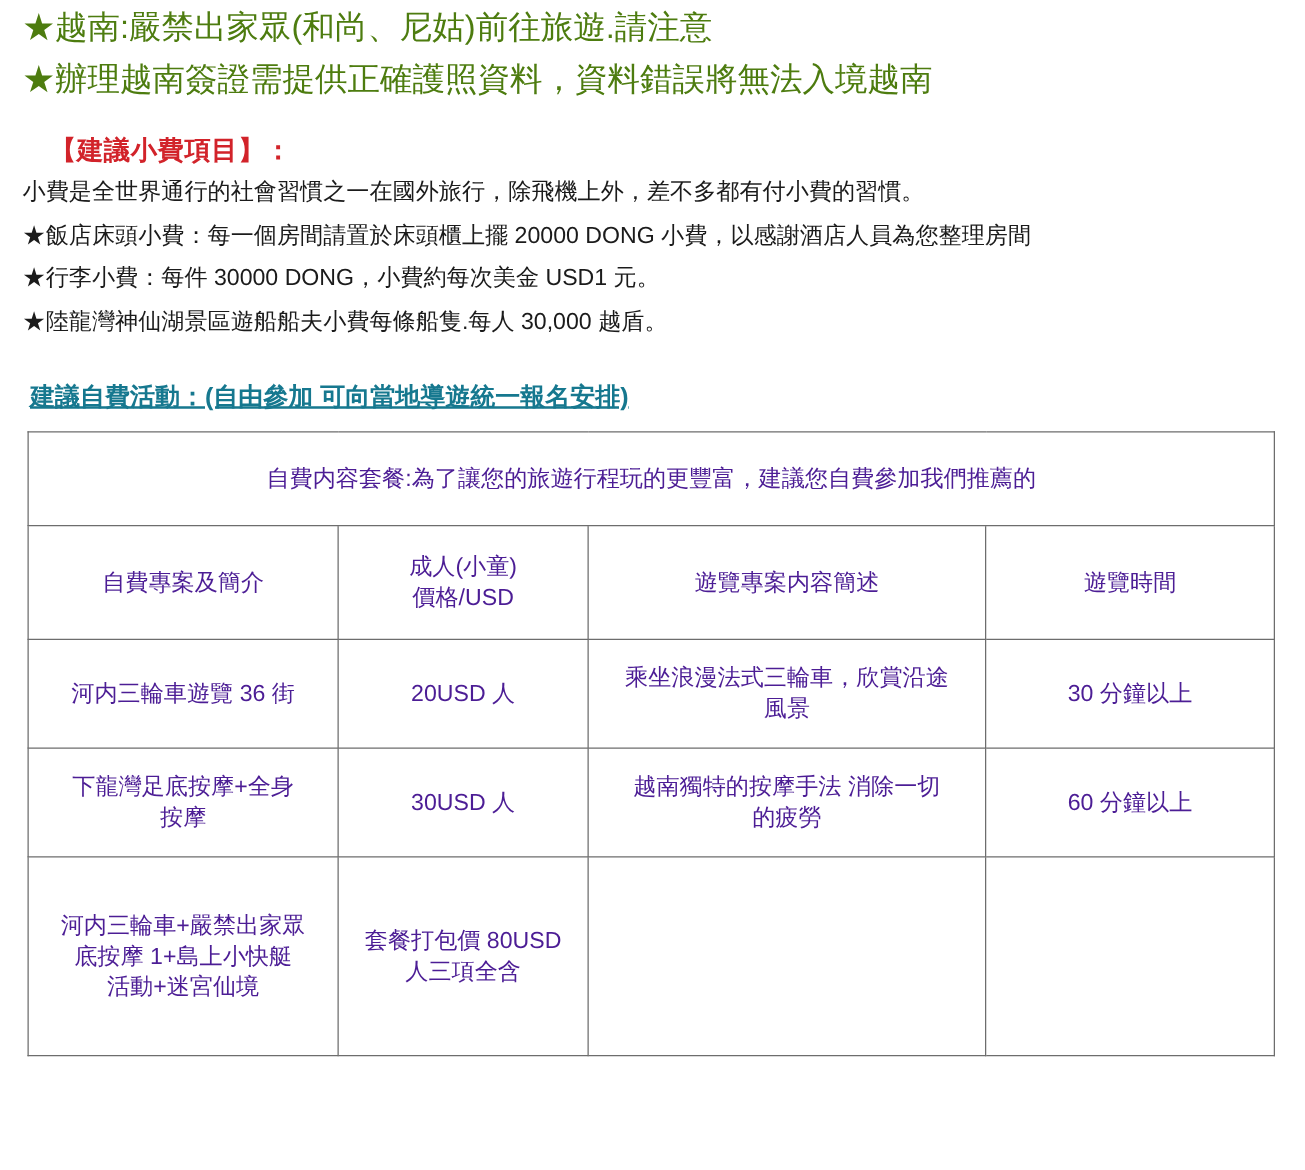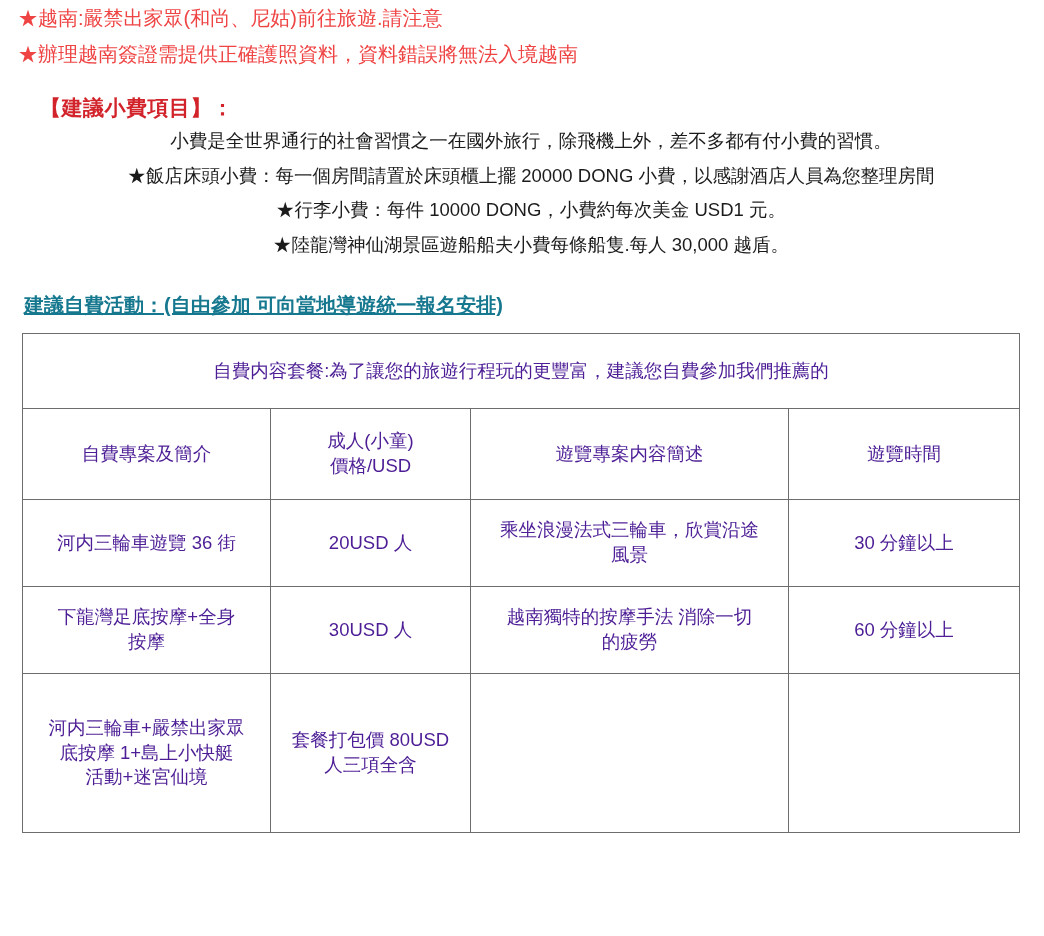--- a/index.html
+++ b/index.html
@@ -18,43 +18,42 @@
     position: relative;
     width: 1044px;
     height: 936px;
     padding: 0;
     box-sizing: border-box;
   }
   .notice-block {
     padding: 8px 0 0 18px;
   }
   .notice-line {
-    color: #ef4444;
-    font-size: 20px;
+    color: #4d7c0f;
+    font-size: 26px;
     line-height: 1.0;
     white-space: nowrap;
     margin-bottom: 16px;
   }
   .tip-heading {
     color: #d2232a;
     font-weight: bold;
     font-size: 21px;
     padding: 14px 0 0 40px;
     letter-spacing: 0.5px;
   }
   .tip-body {
     padding: 10px 0 0 18px;
   }
   .tip-line {
     font-size: 18.5px;
     line-height: 1.0;
     color: #1b1b1b;
     margin-bottom: 16px;
     white-space: nowrap;
-    text-align: center;
   }
   .section-heading {
     color: #1f7a8c;
     color: #16788f;
     font-weight: bold;
     font-size: 20px;
     padding: 22px 0 0 24px;
     white-space: nowrap;
     text-decoration: underline;
   }
@@ -101,21 +100,21 @@
   <div class="notice-block">
     <div class="notice-line">★越南:嚴禁出家眾(和尚、尼姑)前往旅遊.請注意</div>
     <div class="notice-line">★辦理越南簽證需提供正確護照資料，資料錯誤將無法入境越南</div>
   </div>
 
   <div class="tip-heading">【建議小費項目】：</div>
 
   <div class="tip-body">
     <div class="tip-line">小費是全世界通行的社會習慣之一在國外旅行，除飛機上外，差不多都有付小費的習慣。</div>
     <div class="tip-line">★飯店床頭小費：每一個房間請置於床頭櫃上擺 20000 DONG  小費，以感謝酒店人員為您整理房間</div>
-    <div class="tip-line">★行李小費：每件 10000 DONG，小費約每次美金 USD1 元。</div>
+    <div class="tip-line">★行李小費：每件 30000 DONG，小費約每次美金 USD1 元。</div>
     <div class="tip-line">★陸龍灣神仙湖景區遊船船夫小費每條船隻.每人 30,000 越盾。</div>
   </div>
 
   <div class="section-heading">建議自費活動：(自由參加 可向當地導遊統一報名安排)</div>
 
   <table class="activities">
     <colgroup>
       <col class="col1">
       <col class="col2">
       <col class="col3">

